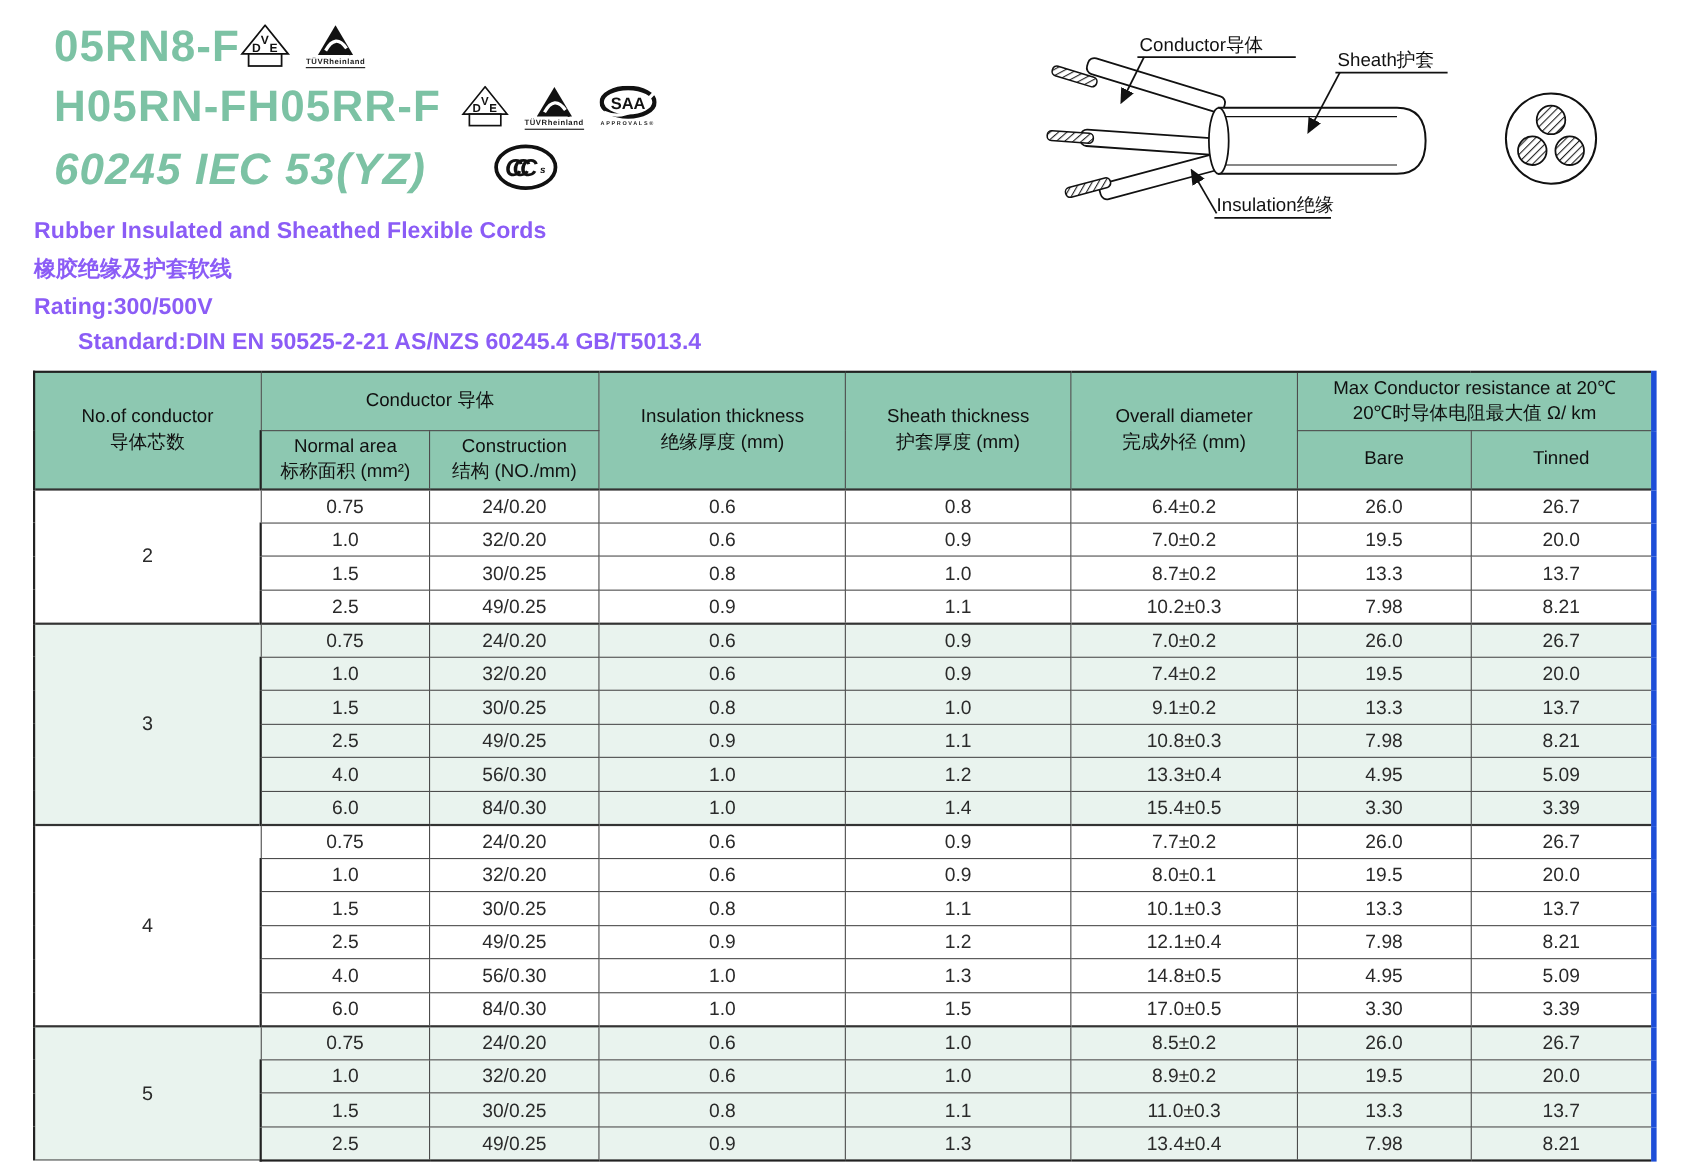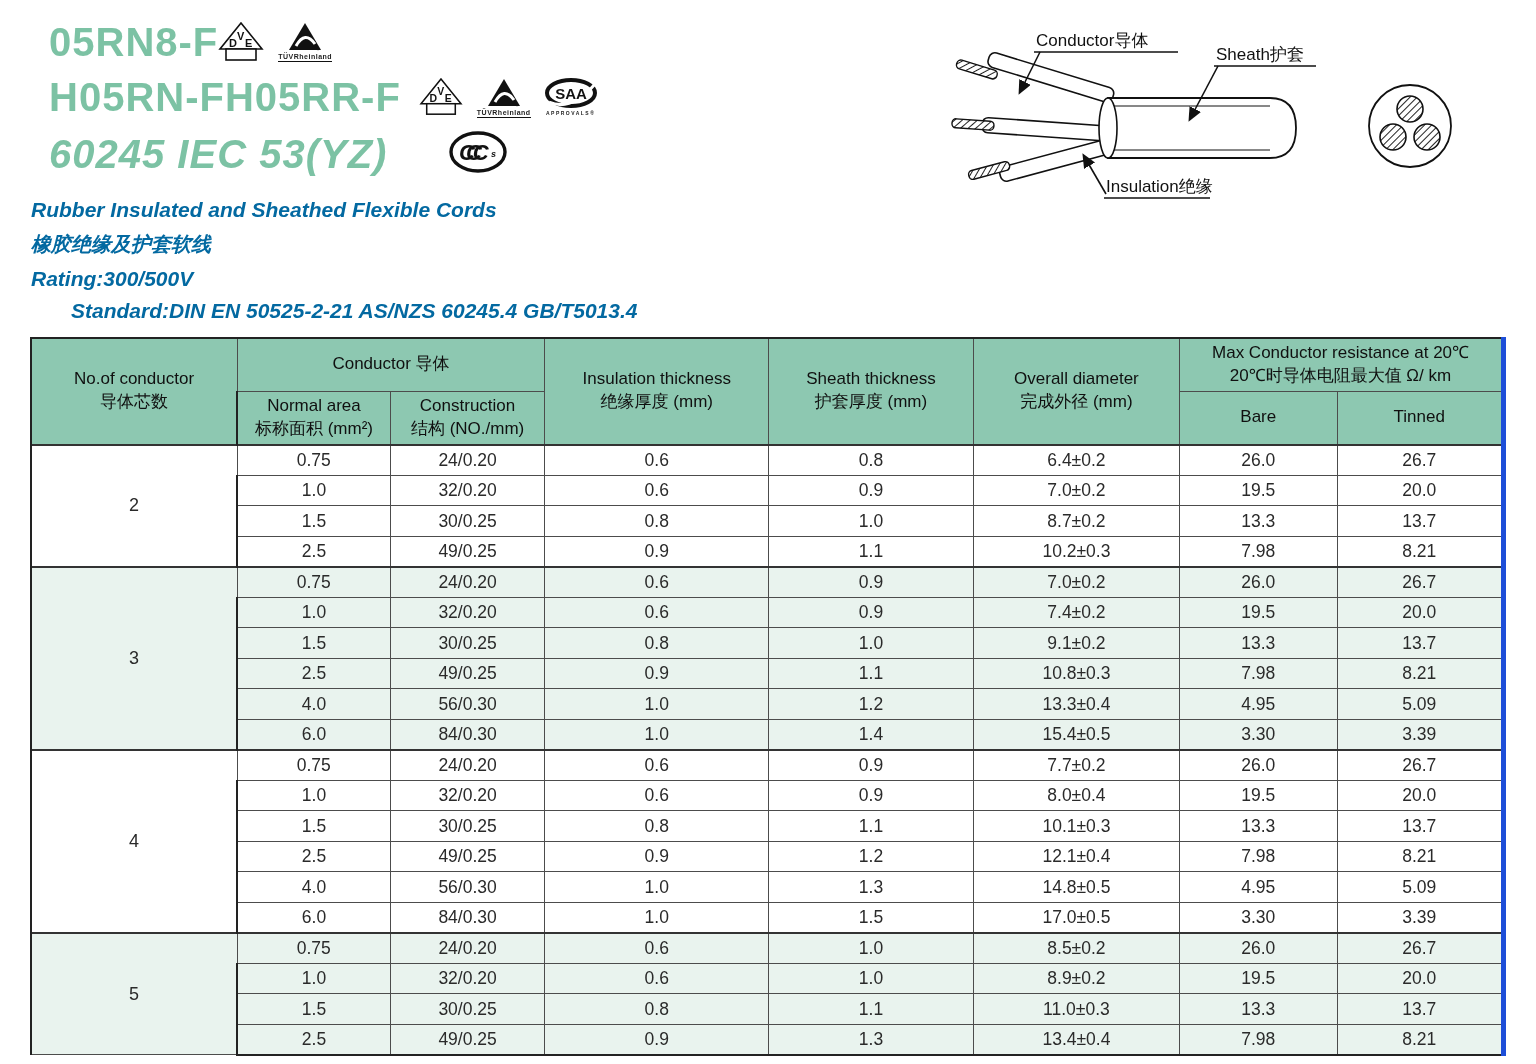--- a/index.html
+++ b/index.html
@@ -16,21 +16,21 @@
   .badge-cluster { display:flex; align-items:flex-start; gap:14px; margin-top:2px; }
 
   
   .badge { display:flex; flex-direction:column; align-items:center; }
   .badge svg { display:block; }
   .badge-sub { font-size:7px; font-weight:bold; letter-spacing:0.5px; border-bottom:1px solid #111; line-height:1.3; }
   .badge-sub2 { font-size:5px; font-weight:bold; letter-spacing:1.5px; line-height:1.4; }
 
   
   .desc { position:absolute; left:31px; top:198px; }
-  .desc div { font-weight:bold; color:#0369a1;font-style:italic; }
+  .desc div { font-weight:bold; color:#8b5cf6; }
   .desc .en   { font-size:21px; margin-bottom:9px; }
   .desc .cn   { font-size:20px; margin-bottom:9px; }
   .desc .rate { font-size:21px; margin-bottom:8px; }
   .desc .std  { font-size:21px;margin-left:40px; }
 
   
   .diagram { position:absolute; left:948px; top:14px; }
 
   
   .spec-table { position:absolute; left:30px; top:337px; width:1476px; border-collapse:collapse; table-layout:fixed; }
@@ -323,21 +323,21 @@
           <td>0.9</td>
           <td>7.7±0.2</td>
           <td>26.0</td>
           <td>26.7</td>
         </tr>
         <tr>
           <td>1.0</td>
           <td>32/0.20</td>
           <td>0.6</td>
           <td>0.9</td>
-          <td>8.0±0.4</td>
+          <td>8.0±0.1</td>
           <td>19.5</td>
           <td>20.0</td>
         </tr>
         <tr>
           <td>1.5</td>
           <td>30/0.25</td>
           <td>0.8</td>
           <td>1.1</td>
           <td>10.1±0.3</td>
           <td>13.3</td>

